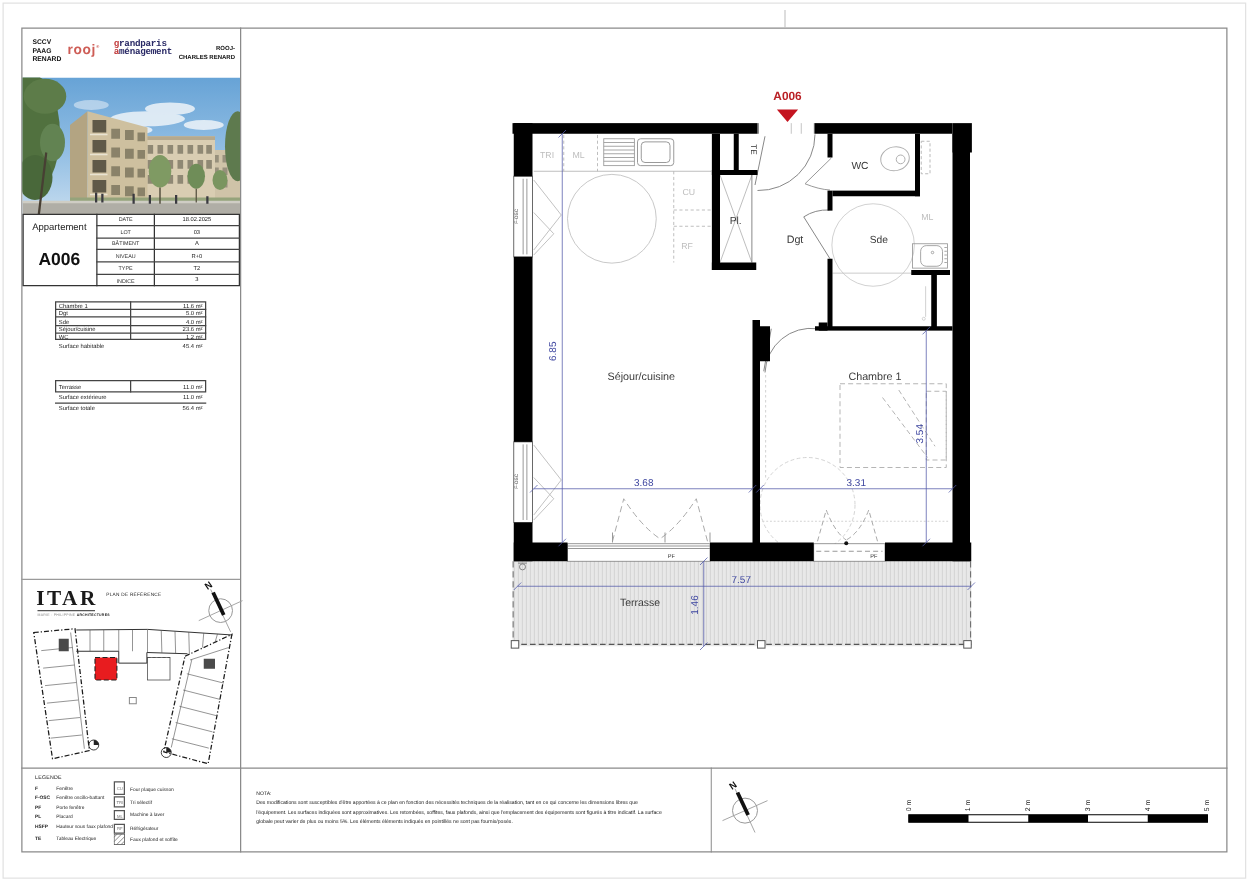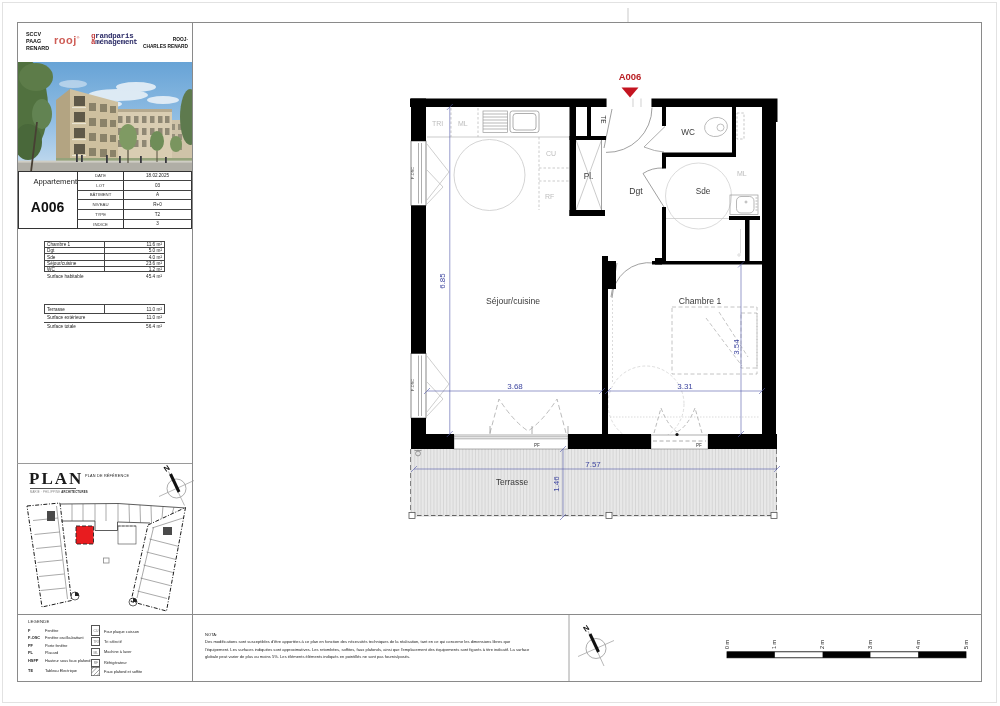--- a/index.html
+++ b/index.html
@@ -156,21 +156,21 @@
 <div class="abs" style="left:18px;top:170.5px;width:174px;height:58px;border:0.8px solid #333;"></div>
 <div class="abs" style="left:77px;top:170.5px;width:0.8px;height:58px;background:#333;"></div>
 <div class="abs" style="left:123px;top:170.5px;width:0.8px;height:58px;background:#333;"></div>
 
 <div class="abs" style="left:77px;top:180px;width:115px;height:0.8px;background:#444;"></div>
 <div class="abs" style="left:77px;top:189.7px;width:115px;height:0.8px;background:#444;"></div>
 <div class="abs" style="left:77px;top:199.4px;width:115px;height:0.8px;background:#444;"></div>
 <div class="abs" style="left:77px;top:209.1px;width:115px;height:0.8px;background:#444;"></div>
 <div class="abs" style="left:77px;top:218.8px;width:115px;height:0.8px;background:#444;"></div>
 
-<div class="abs" style="left:18px;top:177px;width:59px;text-align:right;font-size:7.6px;color:#222;">Appartement</div>
+<div class="abs" style="left:18px;top:177px;width:59px;text-align:center;font-size:7.6px;color:#222;">Appartement</div>
 
 <div class="abs" style="left:18px;top:199px;width:59px;text-align:center;font-size:14px;font-weight:bold;color:#111;">A006</div>
 
 <div class="abs" style="left:78px;top:173px;width:45px;text-align:center;font-size:4.3px;color:#333;">DATE</div>
 <div class="abs" style="left:78px;top:182.7px;width:45px;text-align:center;font-size:4.3px;color:#333;">LOT</div>
 <div class="abs" style="left:78px;top:192.4px;width:45px;text-align:center;font-size:4.3px;color:#333;">BÂTIMENT</div>
 <div class="abs" style="left:78px;top:202.1px;width:45px;text-align:center;font-size:4.3px;color:#333;">NIVEAU</div>
 <div class="abs" style="left:78px;top:211.8px;width:45px;text-align:center;font-size:4.3px;color:#333;">TYPE</div>
 <div class="abs" style="left:78px;top:221.5px;width:45px;text-align:center;font-size:4.3px;color:#333;">INDICE</div>
 
@@ -206,21 +206,21 @@
 <div class="abs" style="left:47px;top:306.5px;font-size:4.7px;color:#222;">Terrasse</div>
 <div class="abs" style="left:105px;top:306.5px;width:57px;text-align:right;font-size:4.7px;color:#222;">11.0 m²</div>
 
 <div class="abs" style="left:47px;top:315.3px;font-size:4.7px;color:#222;">Surface extérieure</div>
 <div class="abs" style="left:105px;top:315.3px;width:57px;text-align:right;font-size:4.7px;color:#222;">11.0 m²</div>
 <div class="abs" style="left:44px;top:322.3px;width:121px;height:0.8px;background:#444;"></div>
 
 <div class="abs" style="left:47px;top:324.3px;font-size:4.7px;color:#222;">Surface totale</div>
 <div class="abs" style="left:105px;top:324.3px;width:57px;text-align:right;font-size:4.7px;color:#222;">56.4 m²</div>
 
-<div class="abs" style="left:29px;top:469px;font-family:'Liberation Serif',serif;font-size:17px;font-weight:bold;letter-spacing:2px;color:#1a1a1a;">PLAN</div>
+<div class="abs" style="left:29px;top:469px;font-family:'Liberation Serif',serif;font-size:17px;font-weight:bold;letter-spacing:2px;color:#1a1a1a;">ITAR</div>
 <div class="abs" style="left:30px;top:487.5px;width:46px;height:1.6px;background:#555;"></div>
 <div class="abs" style="left:30px;top:489.5px;font-size:2.8px;color:#888;letter-spacing:0.2px;">MARIE · PHILIPPINE <span style="color:#222;font-weight:bold;">ARCHITECTURES</span></div>
 
 <div class="abs" style="left:85px;top:474px;font-size:3.8px;color:#222;letter-spacing:0.2px;">PLAN DE RÉFÉRENCE</div>
 
 <div class="abs" style="left:28px;top:618.5px;font-size:4.2px;color:#222;letter-spacing:0.2px;">LEGENDE</div>
 <div class="abs" style="left:28px;top:627.8px;font-size:3.9px;font-weight:bold;color:#222;">F</div>
 <div class="abs" style="left:45px;top:627.8px;font-size:3.9px;color:#222;">Fenêtre</div>
 <div class="abs" style="left:28px;top:635.2px;font-size:3.9px;font-weight:bold;color:#222;">F-OSC</div>
 <div class="abs" style="left:45px;top:635.2px;font-size:3.9px;color:#222;">Fenêtre oscillo-battant</div>

